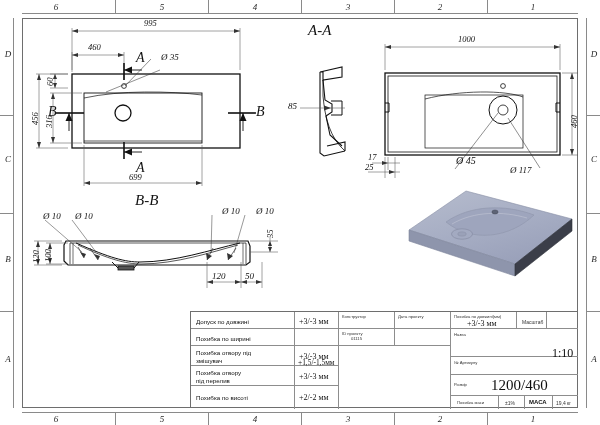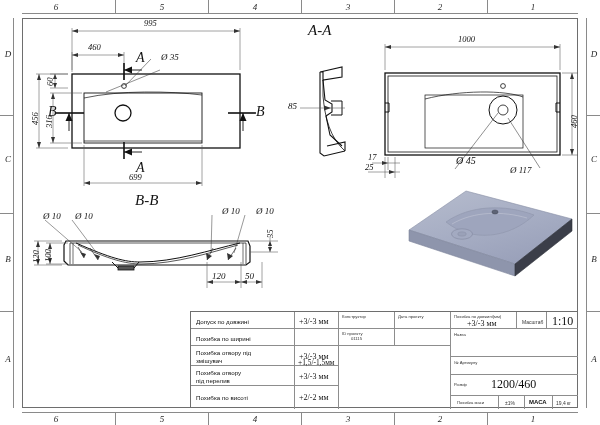--- a/index.html
+++ b/index.html
@@ -34,24 +34,24 @@
                 border-right:1px solid #8d8d8d;border-bottom:1px solid #8d8d8d;}
   .tb-txt{position:absolute;font-size:6.2px;color:#111;line-height:1.25;
           font-family:"Liberation Sans",sans-serif;}
   .tb-val{position:absolute;font-size:8px;color:#111;
           font-family:"Liberation Serif",serif;}
   .tb-tiny{position:absolute;font-size:4.2px;color:#333;line-height:1.3;
           font-family:"Liberation Sans",sans-serif;}
   .tb-big{position:absolute;font-size:16px;color:#0d0d0d;letter-spacing:.3px;
           font-family:"DejaVu Sans",sans-serif;}
   .tb-scale{position:absolute;font-size:12px;color:#0d0d0d;
-          font-family:"Liberation Serif",serif;}
+          font-family:"Liberation Serif",serif;margin-top:32px;}
   .tb-brand{position:absolute;font-size:30px;color:#0a0a0a;letter-spacing:0px;
           font-family:"DejaVu Sans",sans-serif;}
-  .tb-size{position:absolute;font-size:12px;color:#0d0d0d;
+  .tb-size{position:absolute;font-size:15px;color:#0d0d0d;
           font-family:"Liberation Serif",serif;}
   .tb-mass{position:absolute;font-size:6px;font-weight:bold;color:#111;
           font-family:"Liberation Sans",sans-serif;}
 </style>
 </head>
 <body>
 
 <div id="sheet">
 
   <div class="zone-line" style="left:22px;top:13px;width:556px;height:1px;"></div>

